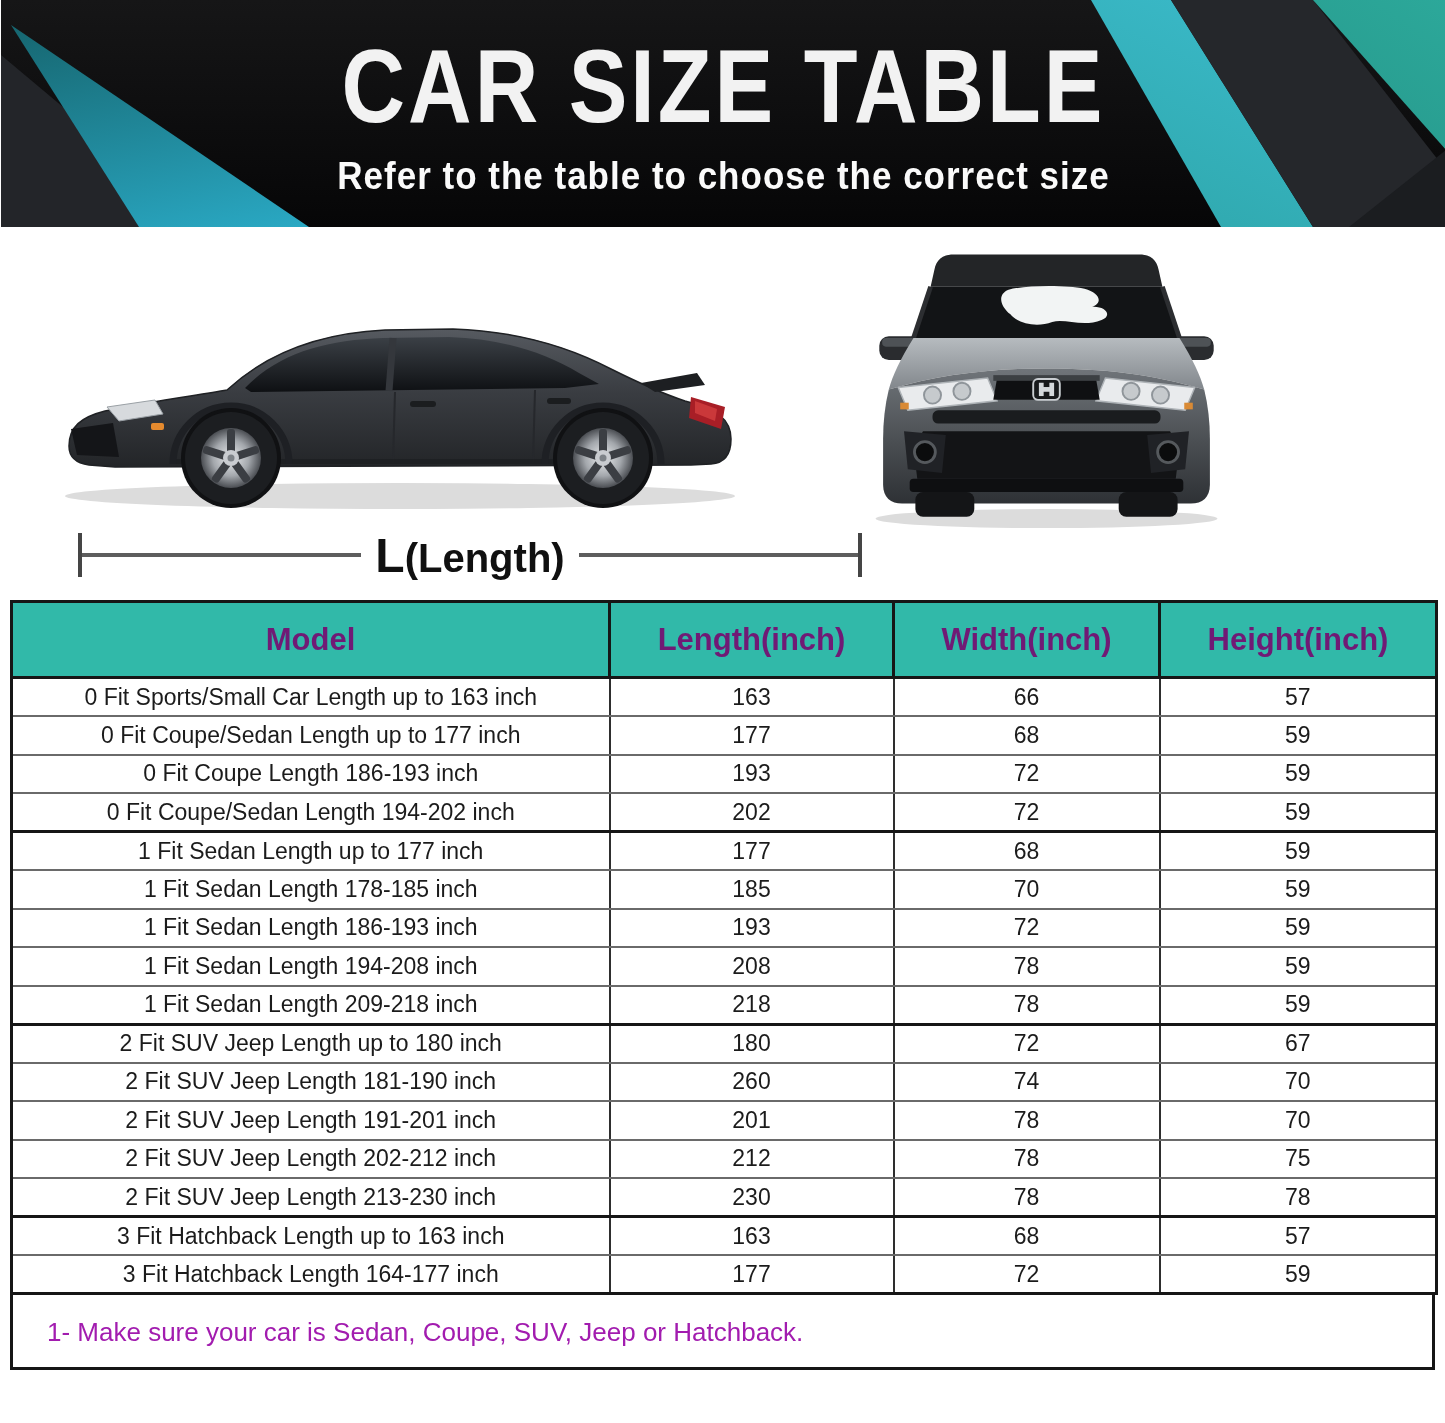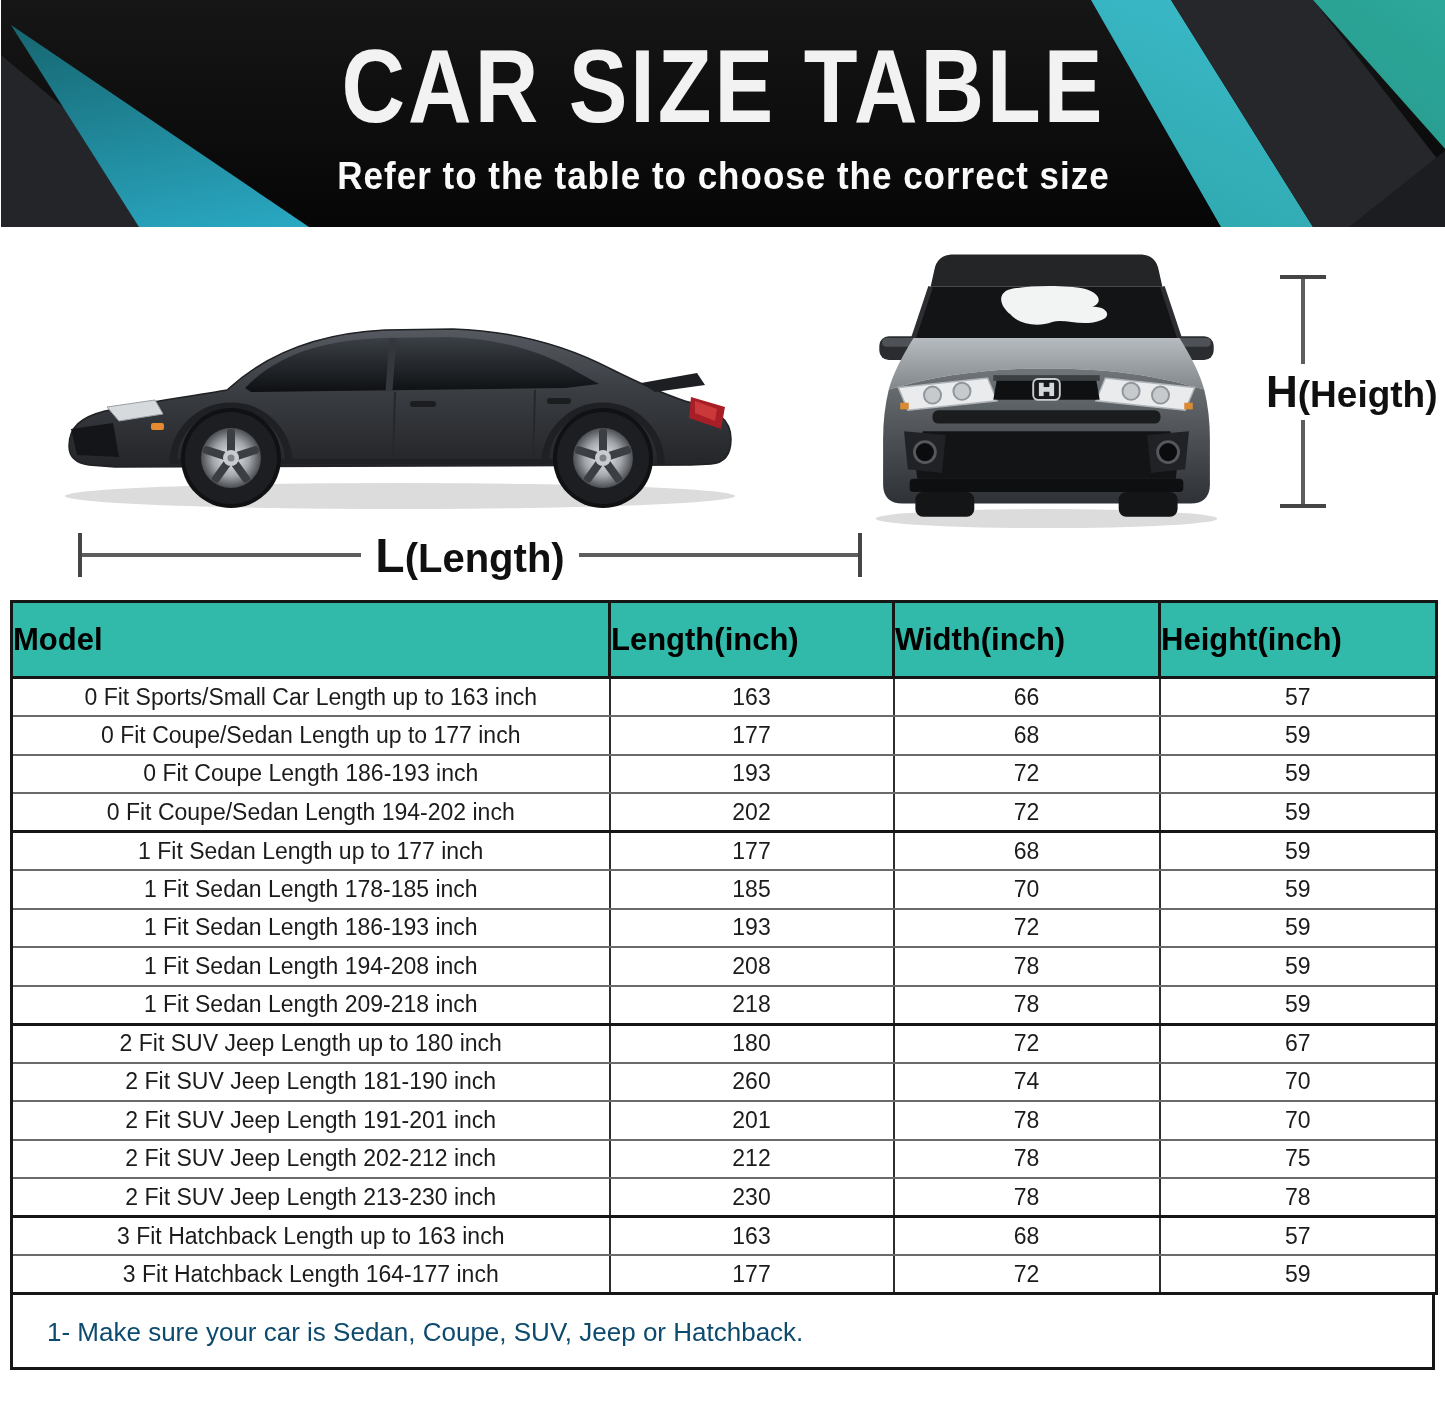--- a/index.html
+++ b/index.html
@@ -49,30 +49,30 @@
   .dimv .dim-gap { height:56px; }
   .dimv .dim-label { position:absolute; left:-14px; top:50%; transform:translateY(-50%);
           margin:0; }
   .dimv .dim-big { font-size:44px; }
   .dimv .dim-paren { font-size:37px; }
 
   
   .table-wrap { position:absolute; top:600px; left:10px; width:1425px; }
   table { width:100%; border-collapse:collapse; table-layout:fixed;
           border:3px solid #161616; }
-  th { height:76px; background:var(--teal); color:#000000; font-size:31px; font-weight:700;
-       text-align:left; border:3px solid #161616; }
+  th { height:76px; background:var(--teal); color:#701a75; font-size:31px; font-weight:700;
+       text-align:center; border:3px solid #161616; }
   td { height:38.5px; font-size:23px; color:#1b1b1b; text-align:center;
        border-left:2px solid #2e2e2e; border-right:2px solid #2e2e2e;
        border-top:2px solid #6a6a6a; border-bottom:2px solid #6a6a6a;
        overflow:hidden; white-space:nowrap; }
   tr.group-end td { border-bottom:3px solid #161616; }
   .notes { border:3px solid #161616; border-top:none; padding:15px 34px 12px;
            background:#fff; }
-  .notes p { font-size:26px; color:#0c4a6e; margin:7px 0; }
+  .notes p { font-size:26px; color:#a21caf; margin:7px 0; }
 </style>
 </head>
 <body>
 
 <div class="page">
 
   <header class="banner">
     <div class="shape s-left-dark"></div>
     <div class="shape s-left-teal"></div>
     <div class="shape s-right-teal-a"></div>
@@ -192,28 +192,20 @@
 
     <div class="dim dim-l">
       <div class="dim-cap"></div>
       <div class="dim-line"></div>
       <div class="dim-label"><span class="dim-big">L</span><span class="dim-paren">(Length)</span></div>
       <div class="dim-line"></div>
       <div class="dim-cap"></div>
     </div>
 
 
-    <div class="dimv">
-      <div class="dim-cap-h"></div>
-      <div class="dim-line-v"></div>
-      <div class="dim-gap"></div>
-      <div class="dim-line-v"></div>
-      <div class="dim-cap-h"></div>
-      <div class="dim-label"><span class="dim-big">H</span><span class="dim-paren">(Heigth)</span></div>
-    </div>
   </section>
 
   <section class="table-wrap">
     <table>
       <colgroup>
         <col style="width:598px">
           <col style="width:284px">
           <col style="width:266px">
           <col style="width:277px">
       </colgroup>

